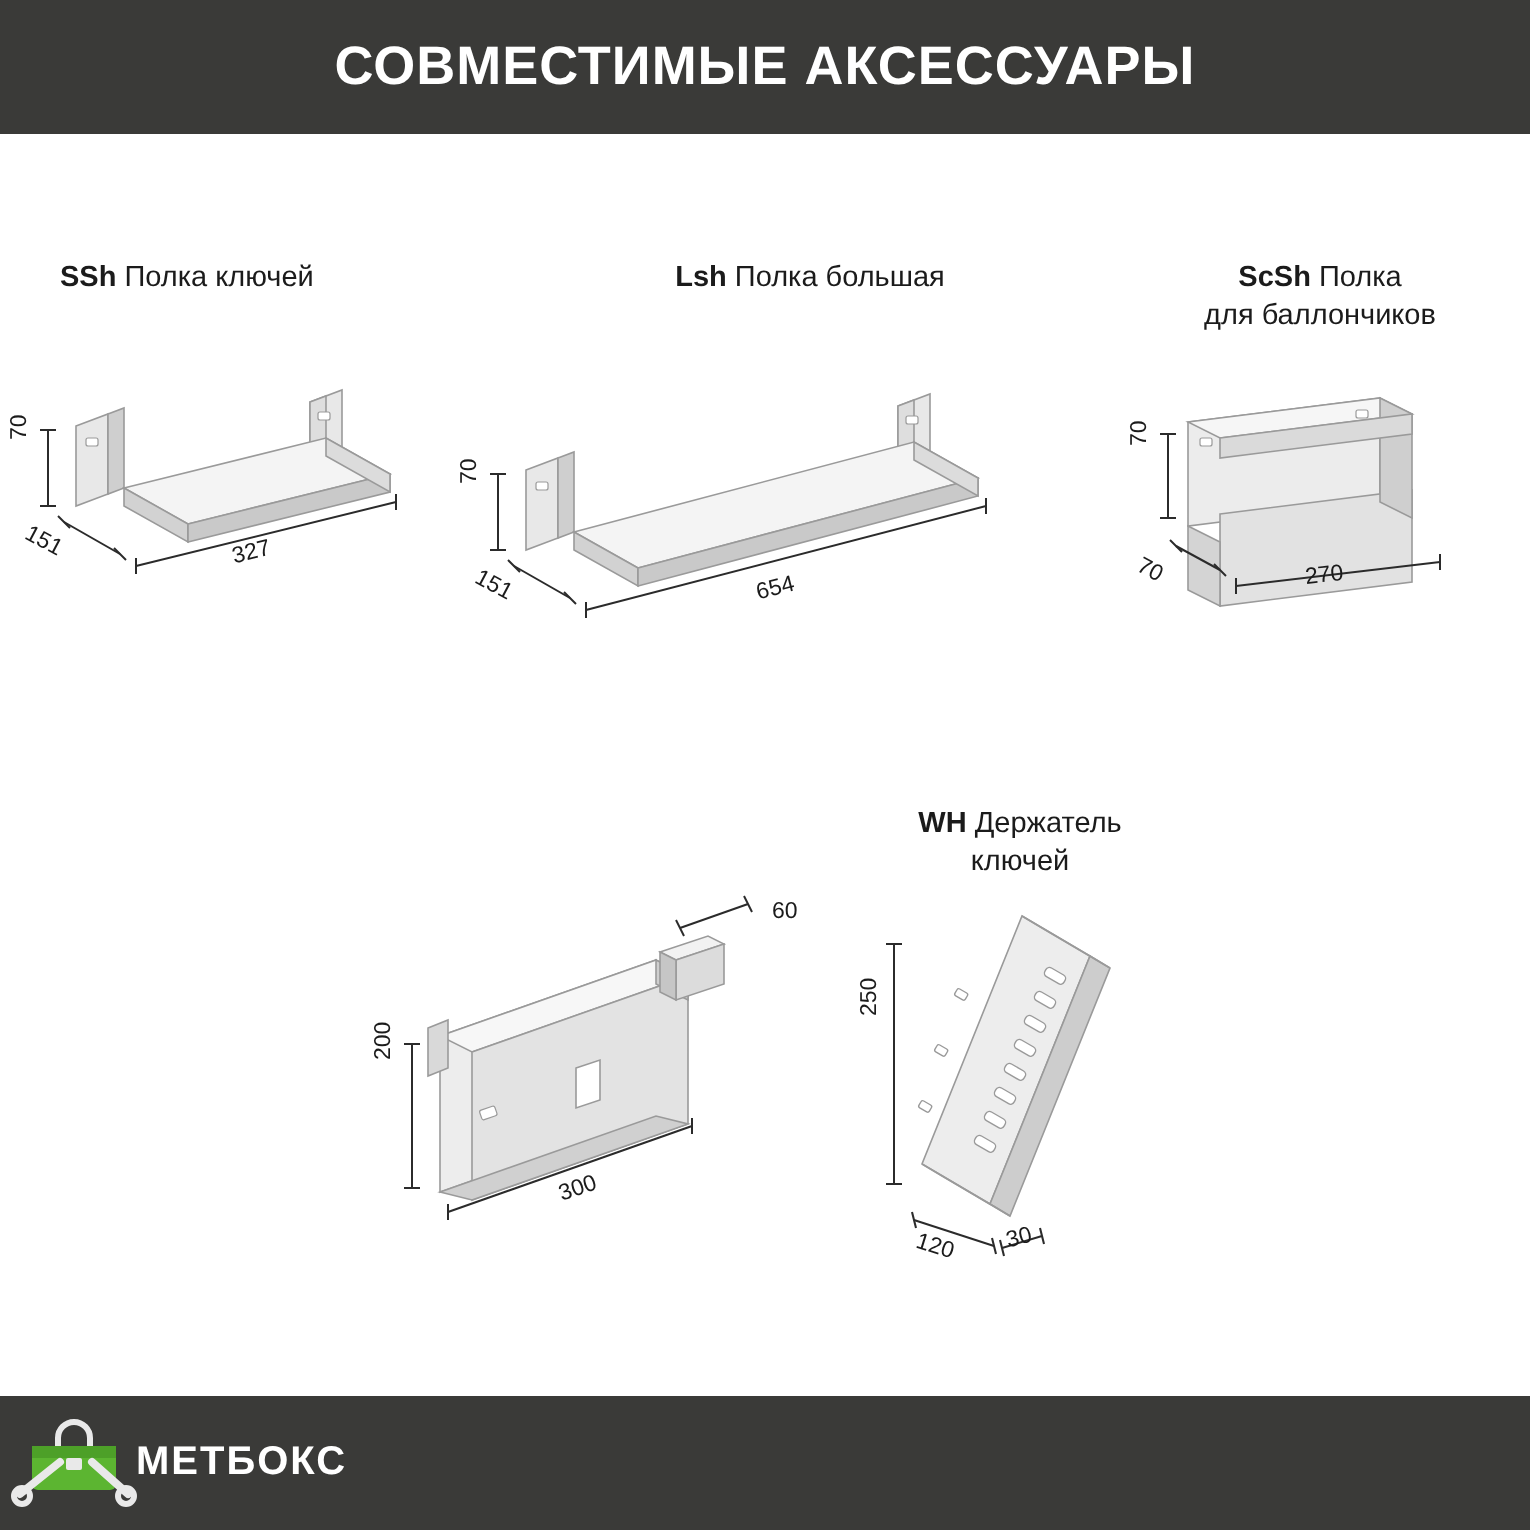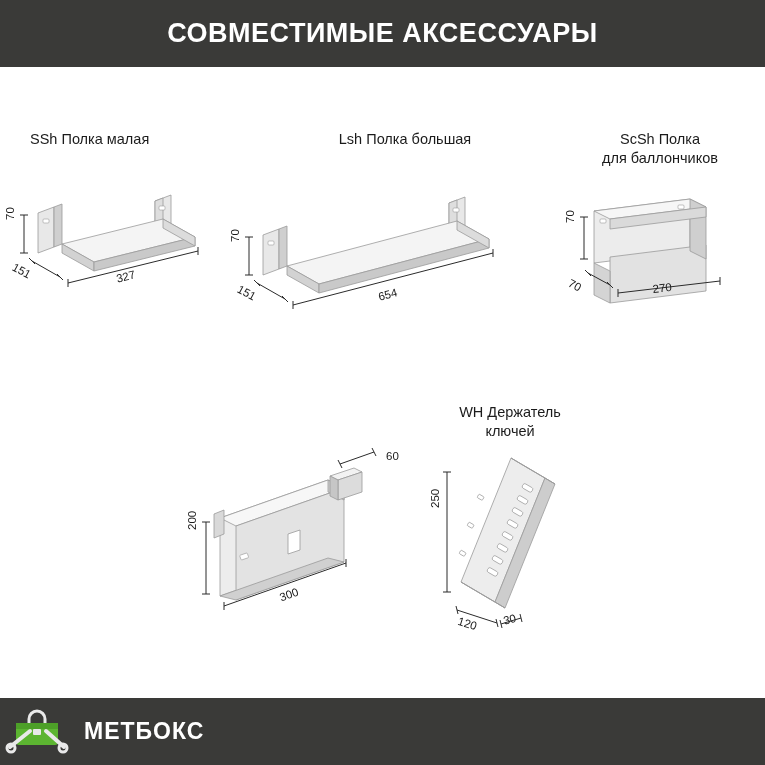--- a/index.html
+++ b/index.html
@@ -62,39 +62,39 @@
     align-items: center;
   }
   .logo-mark {
     position: relative;
     width: 58px;
     height: 46px;
     flex: none;
   }
   .logo-text {
     color: #ffffff;
-    font-size: 23px;
+    font-size: 20px;
     font-weight: bold;
     letter-spacing: 1px;
-    margin-left: 18px;
+    margin-left: 2px;
     font-family: "Liberation Sans", sans-serif;
   }
 
   
   .item {
     position: absolute;
   }
   .item-title {
     font-size: 14.5px;
     color: #1b1b1b;
     line-height: 19px;
     font-family: "Liberation Sans", sans-serif;
   }
   .item-title .code {
-    font-weight: normal;
+    font-weight: bold;
   }
   .ta-left { text-align: left; }
   .ta-center { text-align: center; }
 
   .fig {
     position: absolute;
   }
 
   .dim {
     position: absolute;
@@ -111,21 +111,21 @@
 
 <div class="page">
 
   <div class="header">
     <div class="header-title">СОВМЕСТИМЫЕ АКСЕССУАРЫ</div>
   </div>
 
   <div class="item" style="left:30px; top:130px; width:230px;">
     <div class="item-title ta-left">
       <span class="code">SSh</span>
-      <span>Полка малая</span>
+      <span>Полка ключей</span>
     </div>
   </div>
 
   <div class="fig" style="left:10px; top:195px; width:230px; height:125px;">
     <svg width="230" height="125" viewBox="0 0 230 125">
 
       <polygon points="28,18 44,12 44,52 28,58" fill="#e8e8e8" stroke="#9a9a9a" stroke-width="0.8"></polygon>
       <polygon points="44,12 52,9 52,49 44,52" fill="#cfcfcf" stroke="#9a9a9a" stroke-width="0.8"></polygon>
       <polygon points="145,6 161,0 161,40 145,46" fill="#e8e8e8" stroke="#9a9a9a" stroke-width="0.8"></polygon>
       <polygon points="145,6 153,3 153,43 145,46" fill="#dedede" stroke="#9a9a9a" stroke-width="0.8"></polygon>

